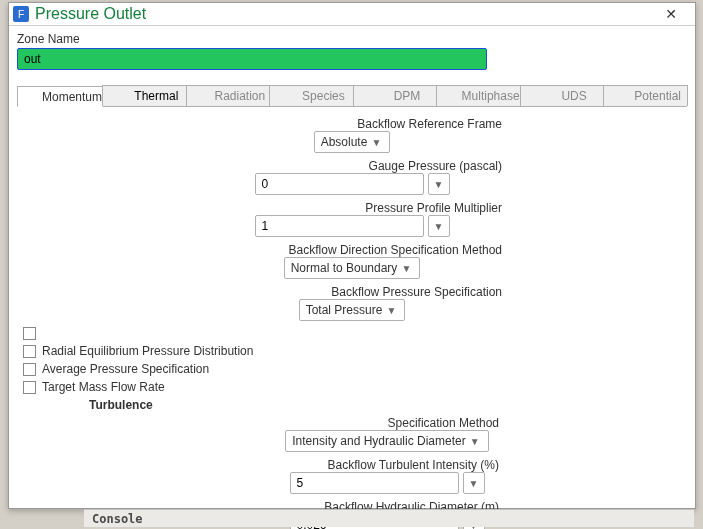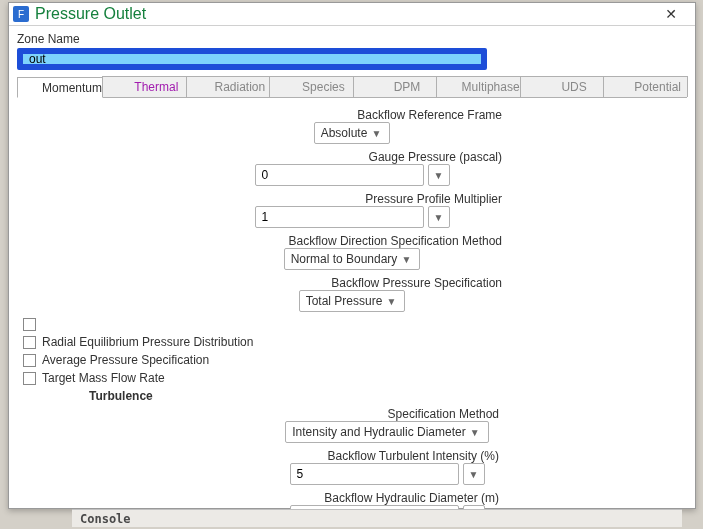--- a/index.html
+++ b/index.html
@@ -56,26 +56,26 @@
   .content {
     flex:1;
     padding: 4px 8px 8px 8px;
     display:flex;
     flex-direction:column;
   }
   .zone-label { margin: 2px 0 2px 0; color:#333; }
   .zone-input {
     width: 470px;
     height: 22px;
-    border: 6px solid #1d4ed8;
+    border: 1px solid #1d4ed8;
     border-radius: 2px;
     padding: 2px 6px;
     font: inherit;
-    background:#7dd3fc;
-    margin-bottom: 6px;
+    background:#22c55e;
+    margin-bottom: 15px;
   }
 
   .tabs-row {
     display:flex;
     border-bottom: 1px solid #b0b0b0;
     height: 22px;
   }
   .tab {
     flex:1;
     display:flex; align-items:center; justify-content:center;
@@ -88,21 +88,21 @@
     margin-right:-1px;
     padding-left:24px;
   }
   .tab.active {
     background:#fff;
     color:#333;
     border-bottom: 1px solid #fff;
     position:relative;
     top:1px;
   }
-  .tab.enabled { color:#a21caf; }
+  .tab.enabled { color:#000000; }
 
   .form-area {
     padding-top: 10px;
     flex:1;
   }
   .row {
     display:flex;
     align-items:center;
     margin-bottom: 6px;
     flex-direction: column;
@@ -201,21 +201,21 @@
     display:flex;align-items:center;
   }
   .btn.primary {
     background:#555;
     color:#fff;
     border-color:#555;
   }
 
   .console-strip {
     position:absolute;
-    left: 72px;
+    left: 84px;
     bottom: 2px;
     width: 610px;
     height: 18px;
     background:#eceae6;
     border-top:1px solid #c0c0c0;
     color:#4a4a4a;
     font-size:12px;
     padding:2px 8px;
     font-family: "Consolas", monospace;
     font-weight: bold;

